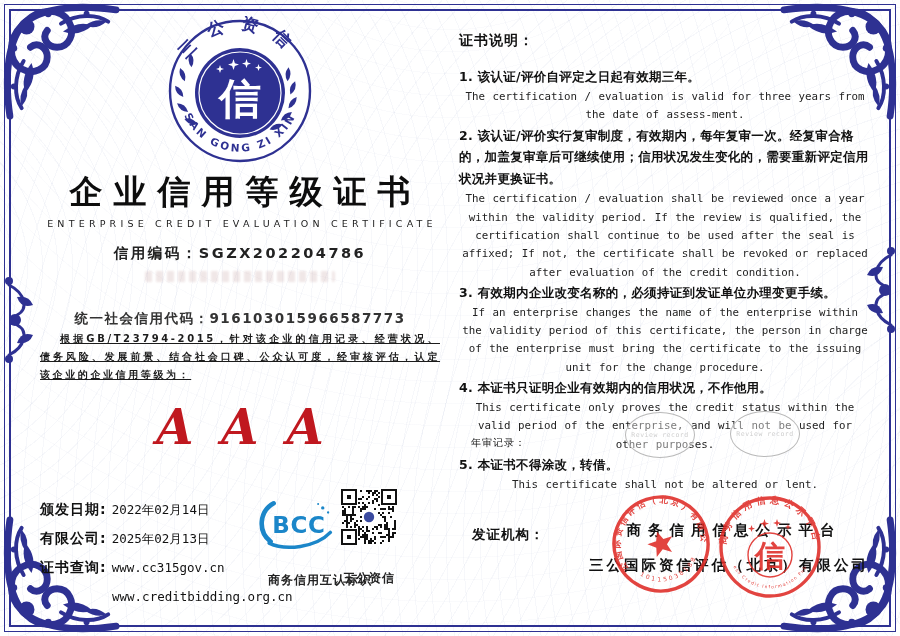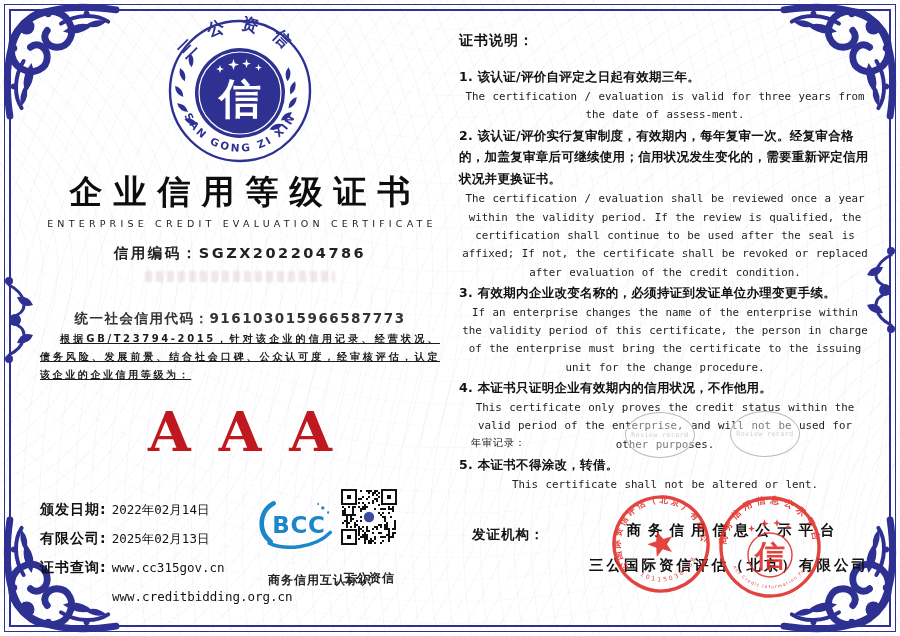--- a/index.html
+++ b/index.html
@@ -31,22 +31,22 @@
   .col-left{position:absolute;left:40px;top:16px;width:400px;text-align:center;}
   .badge{width:150px;height:150px;margin:0 auto;display:block;}
   .title{margin-top:4px;font-size:33px;font-weight:bold;color:#0d0d0d;letter-spacing:11px;white-space:nowrap;text-indent:11px;}
   .subtitle{margin-top:3px;font-size:9.5px;font-weight:normal;color:#1a1a1a;letter-spacing:4.2px;white-space:nowrap;text-indent:4px;}
   .credit-line{margin-top:15px;font-size:14.5px;font-weight:bold;color:#222;letter-spacing:2.5px;}
   .redacted{width:190px;height:11px;margin:8px auto 0;border-radius:2px;opacity:.28;filter:blur(1.2px);
     background:repeating-linear-gradient(90deg,#caa  0 7px,transparent 7px 11px);}
   .uscc-line{margin-top:28px;font-size:13.5px;font-weight:bold;color:#333;letter-spacing:1.5px;}
   .body-par{margin:2px 0 0;text-align:justify;text-indent:2em;font-size:10px;line-height:1.82;
     font-weight:bold;color:#1c1c1c;letter-spacing:2.6px;text-decoration:underline;}
-  .grade{margin-top:14px;font-family:"DejaVu Serif",serif;font-weight:bold;font-size:55px;
-    color:#c0181f;letter-spacing:28px;text-indent:28px;}
+  .grade{margin-top:14px;font-family:"DejaVu Serif",serif;font-weight:bold;font-size:48px;
+    color:#c0181f;letter-spacing:28px;text-indent:28px;font-style:italic;}
 
   .info-block{position:absolute;left:40px;top:499px;width:215px;text-align:left;}
   .info-row{margin-bottom:9px;white-space:nowrap;}
   .info-label{font-size:14px;font-weight:bold;color:#111;letter-spacing:1px;}
   .info-value{font-family:"DejaVu Sans Mono",monospace;font-size:12.5px;color:#111;}
   .info-row.indent{padding-left:72px;text-align:right;}
 
   .bcc-block{position:absolute;left:243px;top:494px;width:112px;text-align:left;}
   .bcc-logo{width:92px;height:60px;}
   .bcc-caption{margin-top:14px;font-size:12px;font-weight:bold;color:#222;letter-spacing:1px;white-space:nowrap;margin-left:25px;}

